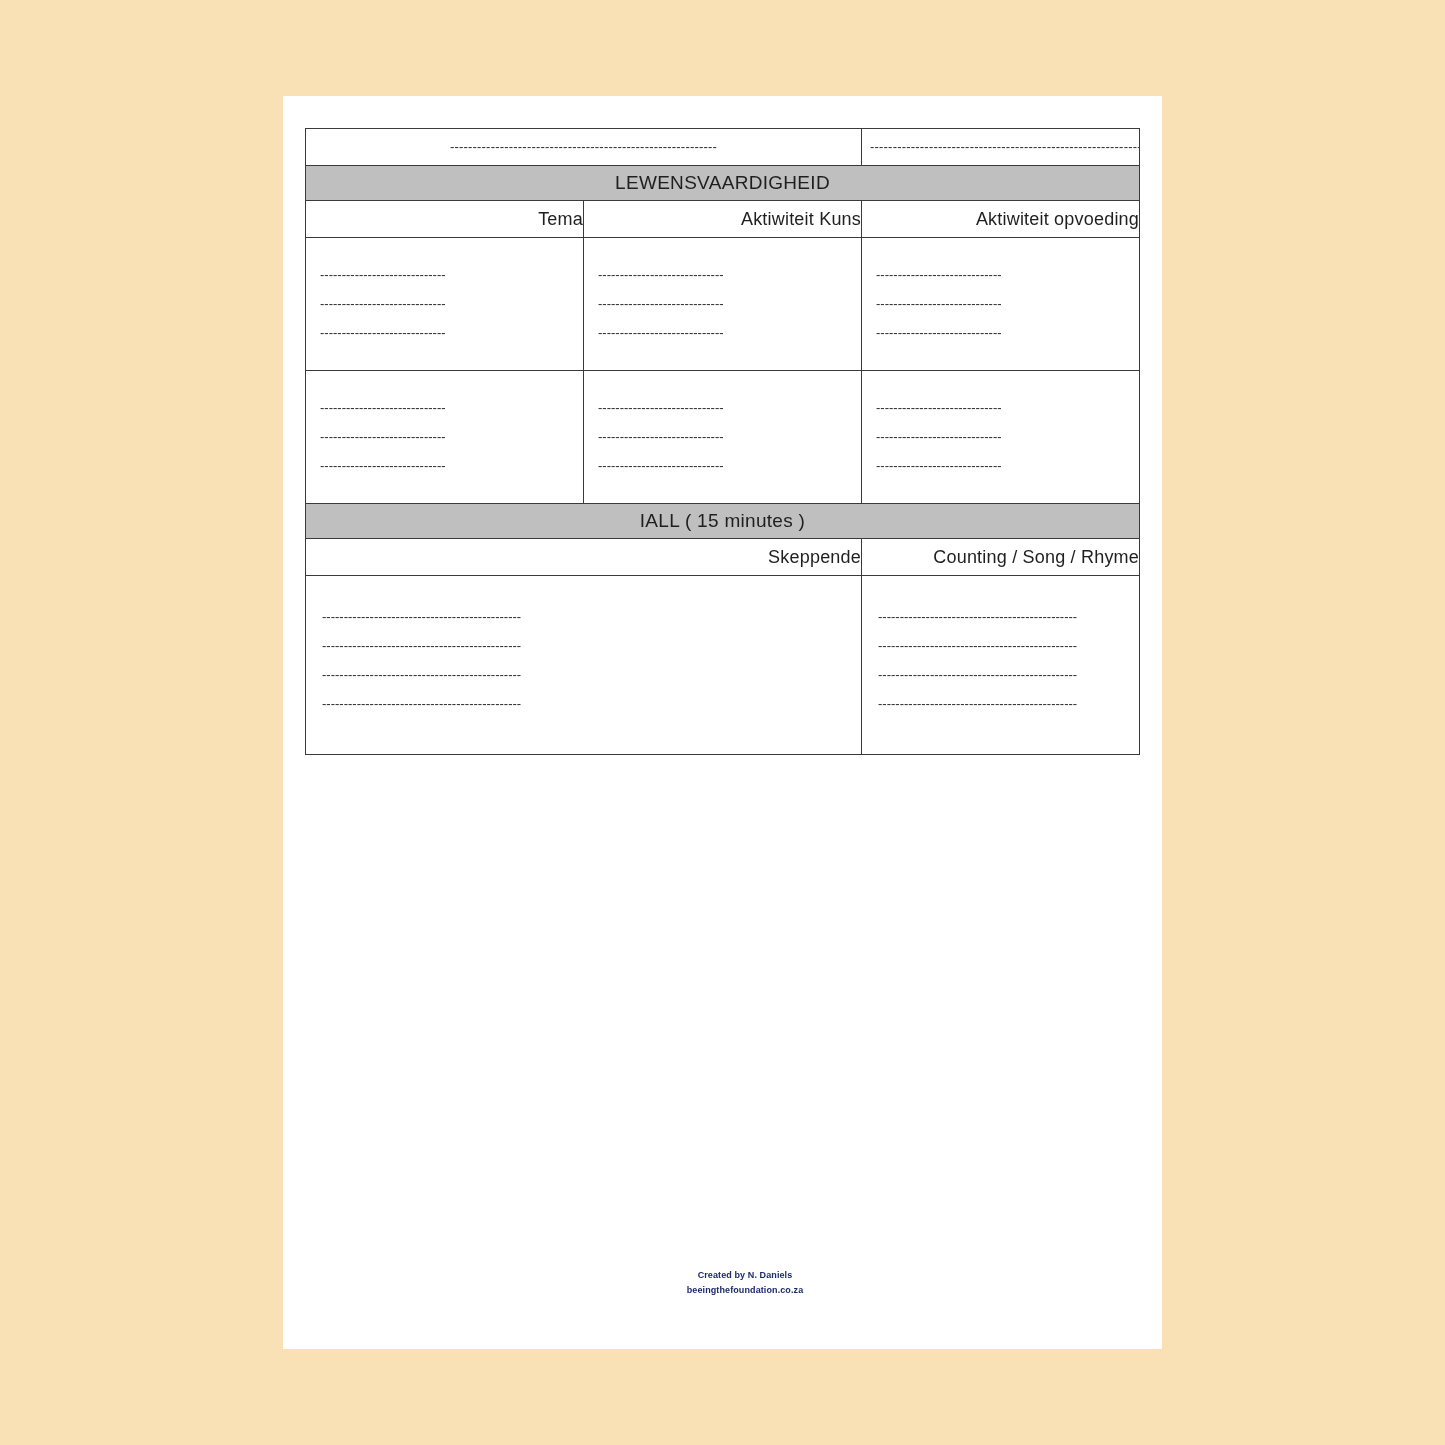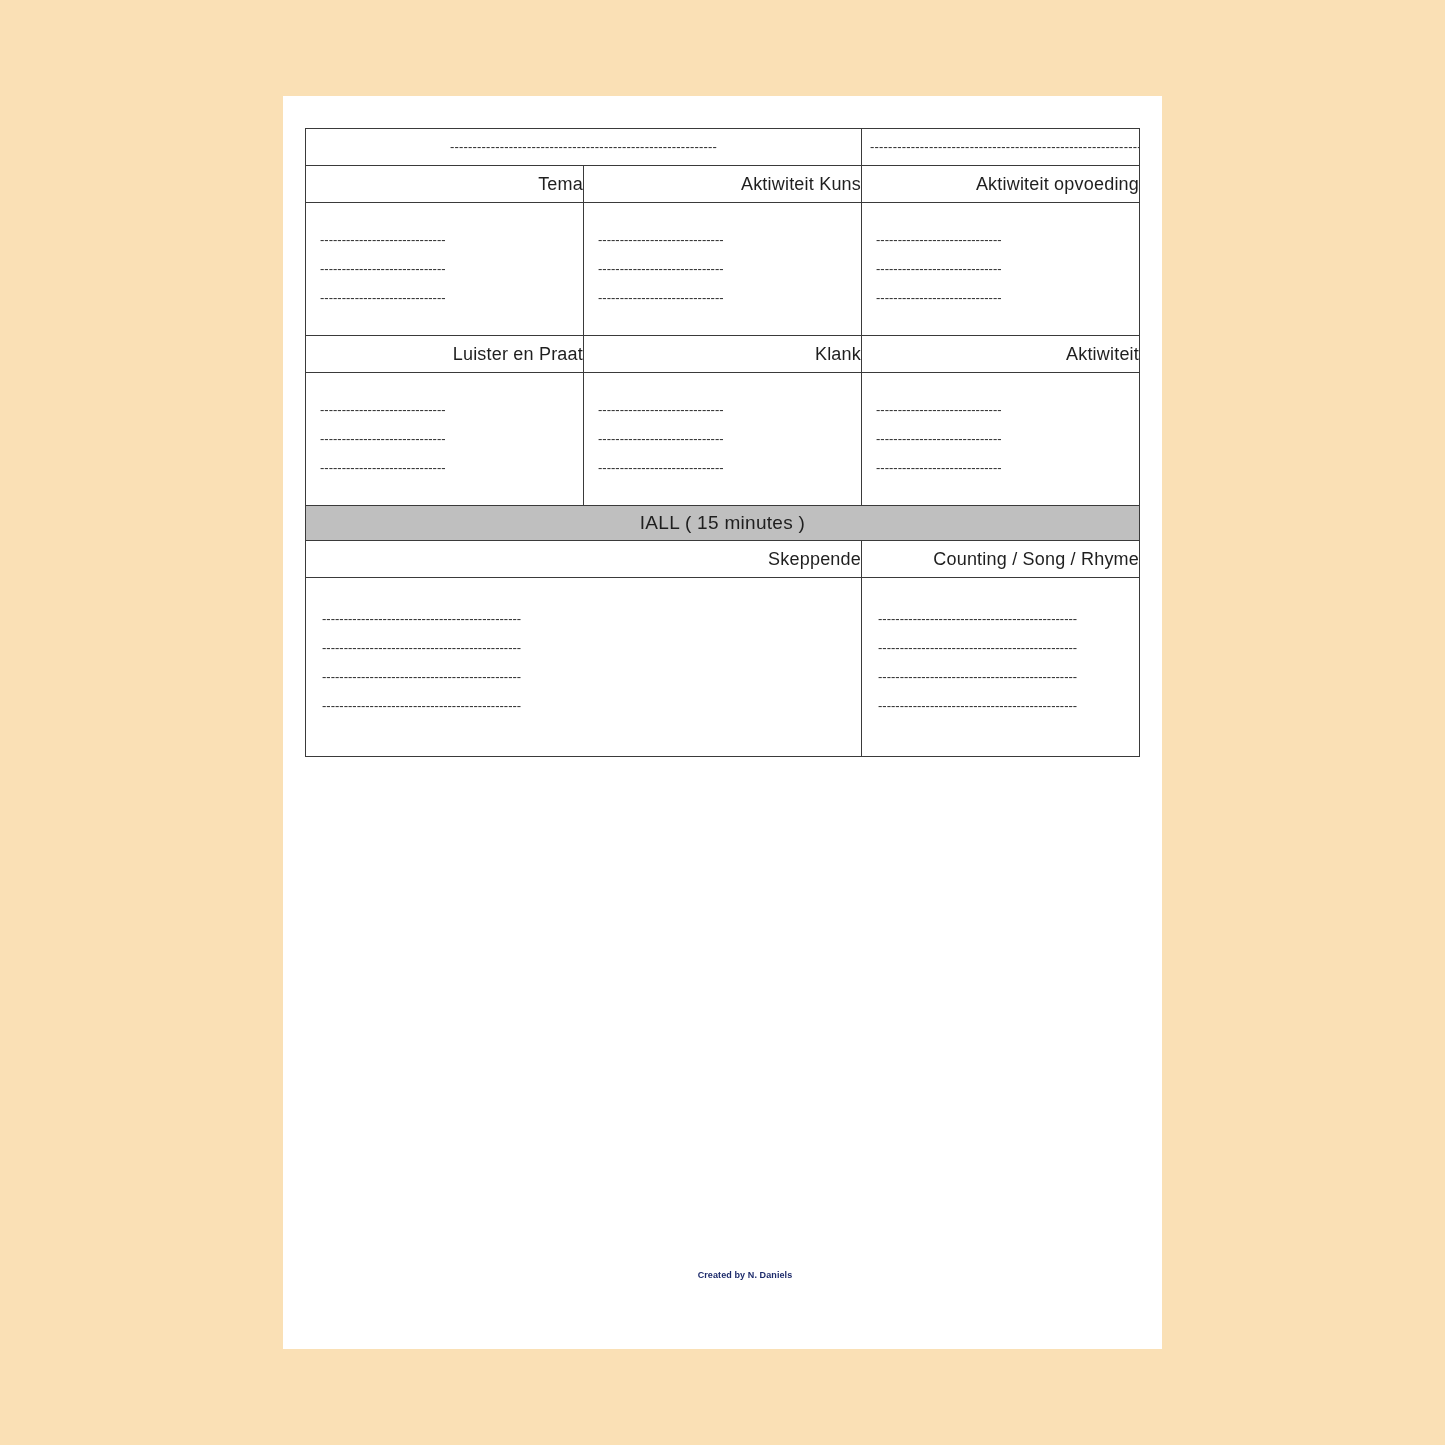--- a/index.html
+++ b/index.html
@@ -109,20 +109,23 @@
   <div class="sheet">
     <table class="plan">
 
       <tbody>
           <tr class="hdr-row">
         <td colspan="2" class="blank-head">-----------------------------------------------------------</td>
         <td class="blank-head">---------------------------------------------------------------------</td>
       </tr>
 
       <tr>
+        <td colspan="3" class="band">LEWENSVAARDIGHEID</td>
+      </tr>
+      <tr>
         <td class="colhead" style="width:293px">Tema</td>
         <td class="colhead" style="width:302px">Aktiwiteit Kuns</td>
         <td class="colhead" style="width:240px">Aktiwiteit opvoeding</td>
       </tr>
       <tr>
         <td class="writecell">
           <div class="dash">-----------------------------</div>
           <div class="dash">-----------------------------</div>
           <div class="dash">-----------------------------</div>
         </td>
@@ -131,25 +134,20 @@
           <div class="dash">-----------------------------</div>
           <div class="dash">-----------------------------</div>
         </td>
         <td class="writecell">
           <div class="dash">-----------------------------</div>
           <div class="dash">-----------------------------</div>
           <div class="dash">-----------------------------</div>
         </td>
       </tr>
 
-      <tr>
-        <td class="colhead">Luister en Praat</td>
-        <td class="colhead">Klank</td>
-        <td class="colhead">Aktiwiteit</td>
-      </tr>
       <tr>
         <td class="writecell">
           <div class="dash">-----------------------------</div>
           <div class="dash">-----------------------------</div>
           <div class="dash">-----------------------------</div>
         </td>
         <td class="writecell">
           <div class="dash">-----------------------------</div>
           <div class="dash">-----------------------------</div>
           <div class="dash">-----------------------------</div>
@@ -182,15 +180,16 @@
           <div class="dash">----------------------------------------------</div>
         </td>
       </tr>
 
     </tbody>
       </table>
   </div>
 
   <div class="footer">
     <div>Created by N. Daniels</div>
+    <div>beeingthefoundation.co.za</div>
   </div>
 
 </div>
 
 </body></html>

